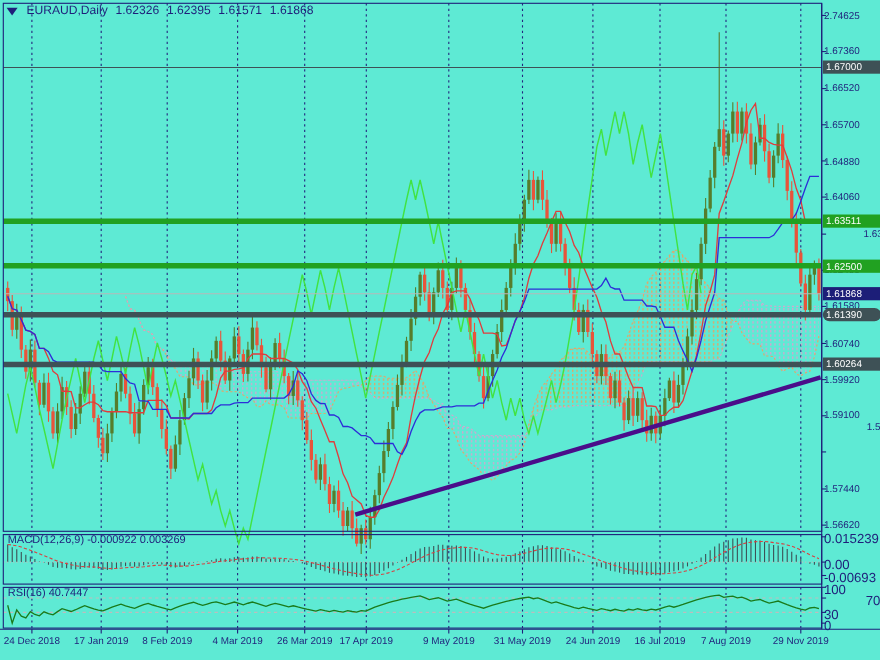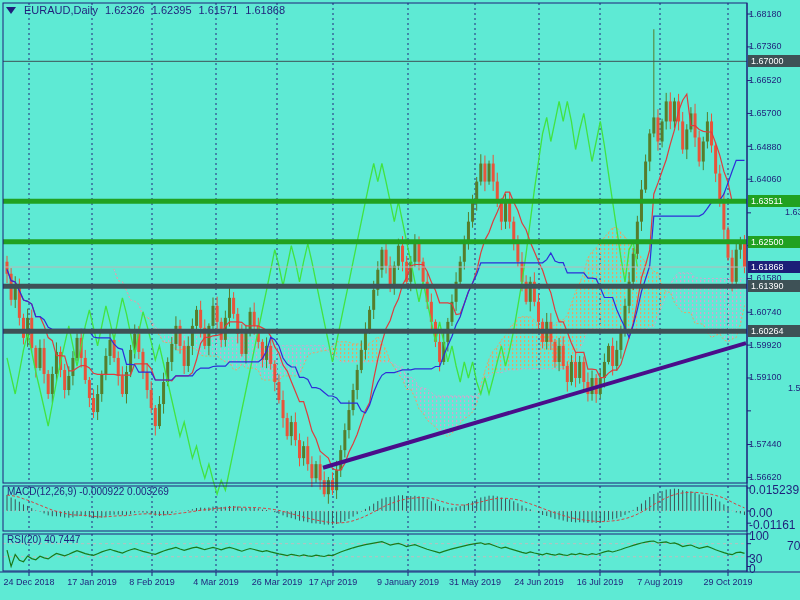--- a/index.html
+++ b/index.html
@@ -35,21 +35,21 @@
     <span>1.61868</span>
   </div>
 
   <div class="abs ind-label navytxt" style="left:7px;top:486px;">
     <span>MACD(12,26,9)</span>
     <span>-0.000922</span>
     <span>0.003269</span>
   </div>
 
   <div class="abs ind-label navytxt" style="left:7px;top:534px;">
-    <span>RSI(20)</span>
+    <span>RSI(16)</span>
     <span>40.7447</span>
   </div>
 
   <svg id="chart-svg" width="800" height="600">
       <defs>
         <pattern id="hatchA" width="4" height="4" patternUnits="userSpaceOnUse">
           <rect x="0" y="0" width="1.2" height="2.2" fill="#e8a464"></rect>
         </pattern>
         <pattern id="hatchB" width="4" height="4" patternUnits="userSpaceOnUse">
           <rect x="0" y="0" width="1.2" height="2.2" fill="#cfa8cf"></rect>
@@ -705,60 +705,60 @@
         <line x1="408" y1="572" x2="408" y2="576" stroke="#1f1f7a" stroke-width="1"></line>
         <line x1="475" y1="572" x2="475" y2="576" stroke="#1f1f7a" stroke-width="1"></line>
         <line x1="539" y1="572" x2="539" y2="576" stroke="#1f1f7a" stroke-width="1"></line>
         <line x1="600" y1="572" x2="600" y2="576" stroke="#1f1f7a" stroke-width="1"></line>
         <line x1="660" y1="572" x2="660" y2="576" stroke="#1f1f7a" stroke-width="1"></line>
         <line x1="728" y1="572" x2="728" y2="576" stroke="#1f1f7a" stroke-width="1"></line>
       </g>
     </svg>
 
   <div id="price-ticks">
-      <div class="pricelbl" style="top: 8.52296px;">1.68180</div>
+      <div class="pricelbl" style="top: 8.52296px;">2.74625</div>
       <div class="pricelbl" style="top: 41.3914px;">1.67360</div>
       <div class="pricelbl" style="top: 75.0616px;">1.66520</div>
       <div class="pricelbl" style="top: 107.93px;">1.65700</div>
       <div class="pricelbl" style="top: 142px;">1.64880</div>
       <div class="pricelbl" style="top: 173.667px;">1.64060</div>
       <div class="pricelbl" style="top: 207.337px; padding-left: 36px;">1.63220</div>
       <div class="pricelbl" style="top: 240.206px;">1.62400</div>
       <div class="pricelbl" style="top: 273.074px;">1.61580</div>
       <div class="pricelbl" style="top: 306.744px;">1.60740</div>
       <div class="pricelbl" style="top: 339.613px;">1.59920</div>
       <div class="pricelbl" style="top: 372.481px;">1.59100</div>
       <div class="pricelbl" style="top: 383px; padding-left: 39px;">1.58280</div>
       <div class="pricelbl" style="top: 439.02px;">1.57440</div>
       <div class="pricelbl" style="top: 471.888px;">1.56620</div>
     </div>
   <div id="level-labels">
       <div class="lvl-lbl" style="top: 55.3215px; background: rgb(62, 81, 86);">1.67000</div>
       <div class="lvl-lbl" style="top: 195.173px; background: rgb(33, 161, 33);">1.63511</div>
       <div class="lvl-lbl" style="top: 235.697px; background: rgb(33, 161, 33);">1.62500</div>
-      <div class="lvl-lbl" style="top: 280.19px; background: rgb(62, 81, 86);">1.61390</div>
+      <div class="lvl-lbl" style="top: 280.19px; background: rgb(62, 81, 86); border-radius: 6px;">1.61390</div>
       <div class="lvl-lbl" style="top: 325.324px; background: rgb(62, 81, 86);">1.60264</div>
       <div class="lvl-lbl" style="top: 261.03px; background: rgb(28, 30, 120);">1.61868</div>
     </div>
   <div id="panel-ticks">
       <div class="mticklbl" style="top: 483.004px;">0.015239</div>
       <div class="mticklbl" style="top: 506px;">0.00</div>
-      <div class="mticklbl" style="top: 518.178px;">-0.01161</div>
+      <div class="mticklbl" style="top: 518.178px;">-0.00693</div>
       <div class="mticklbl" style="top: 528.9px;">100</div>
       <div class="mticklbl" style="top: 538.68px; padding-left: 38px;">70</div>
       <div class="mticklbl" style="top: 551.72px;">30</div>
       <div class="mticklbl" style="top: 561.5px;">0</div>
     </div>
   <div id="date-labels">
       <div class="datelbl" style="left: 29px;">24 Dec 2018</div>
       <div class="datelbl" style="left: 92px;">17 Jan 2019</div>
       <div class="datelbl" style="left: 152px;">8 Feb 2019</div>
       <div class="datelbl" style="left: 216px;">4 Mar 2019</div>
       <div class="datelbl" style="left: 277px;">26 Mar 2019</div>
       <div class="datelbl" style="left: 333px;">17 Apr 2019</div>
-      <div class="datelbl" style="left: 408px;">9 January 2019</div>
+      <div class="datelbl" style="left: 408px;">9 May 2019</div>
       <div class="datelbl" style="left: 475px;">31 May 2019</div>
       <div class="datelbl" style="left: 539px;">24 Jun 2019</div>
       <div class="datelbl" style="left: 600px;">16 Jul 2019</div>
       <div class="datelbl" style="left: 660px;">7 Aug 2019</div>
-      <div class="datelbl" style="left: 728px;">29 Oct 2019</div>
+      <div class="datelbl" style="left: 728px;">29 Nov 2019</div>
     </div>
 </div>
 
 </body></html>

